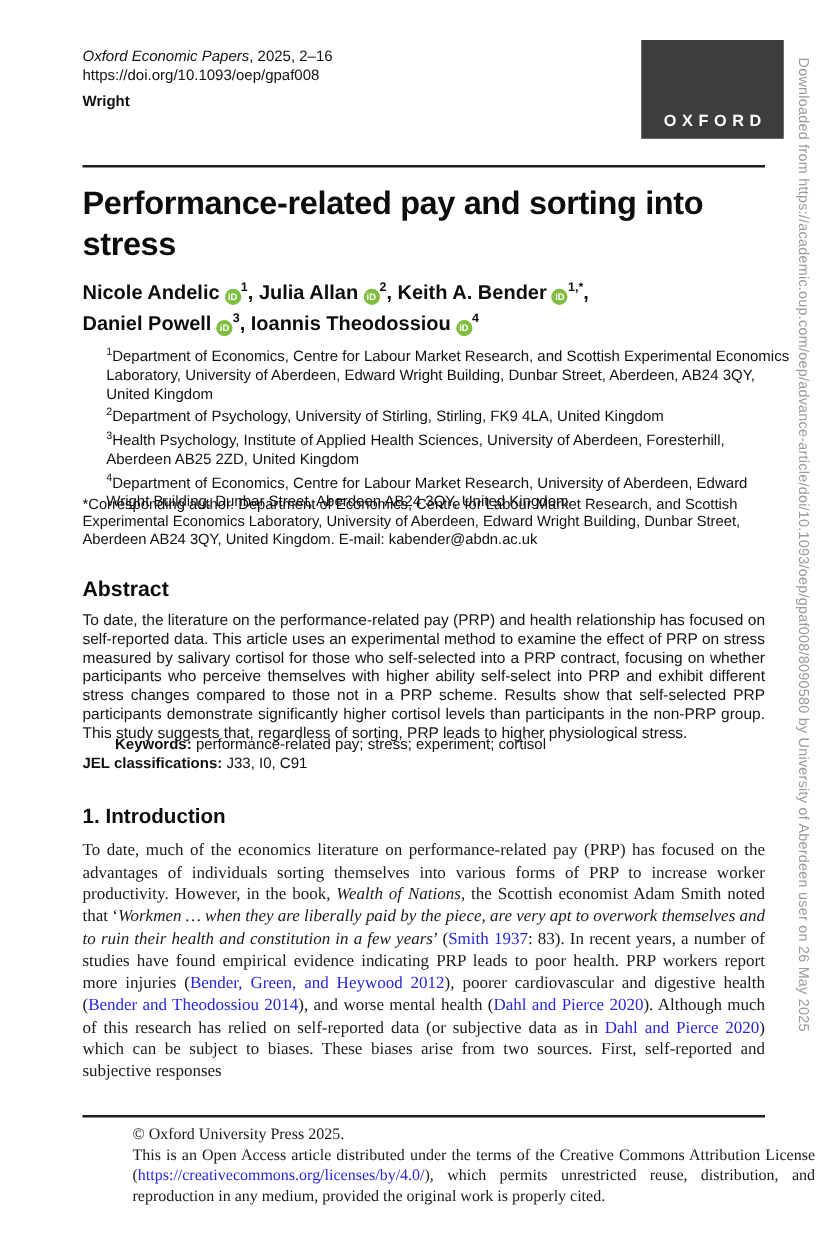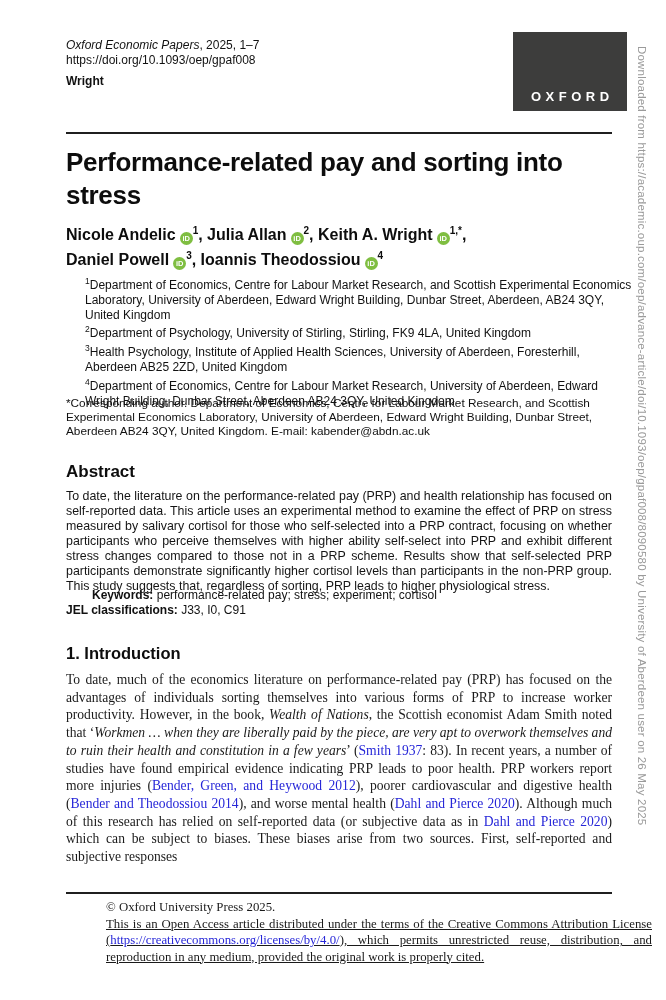--- a/index.html
+++ b/index.html
@@ -65,50 +65,50 @@
     font-family:"Liberation Serif",serif;font-size:13.6px;line-height:17.7px;
     text-align:justify;color:#1a1a1a;
   }
   .it{font-style:italic;}
   a.cite,a.footer-link{color:var(--link-blue);text-decoration:none;cursor:pointer;}
   
   .footer{
     position:absolute;left:66px;top:899px;width:546px;
     font-family:"Liberation Serif",serif;font-size:12.8px;line-height:16.5px;color:#1a1a1a;margin-left:40px;
   }
-  .footer .license{text-align:justify;text-decoration:underline;}
+  .footer .license{text-align:justify;}
   
   .watermark{
     position:absolute;top:46px;right:18px;height:930px;
     writing-mode:vertical-rl;
     font-size:11.5px;color:var(--watermark-gray);letter-spacing:0.2px;
     white-space:nowrap;
   }
 </style>
 </head>
 <body>
 
 <div class="page">
 
   <div class="header">
-    <div><span class="journal-italic">Oxford Economic Papers</span><span>, 2025, 1–7</span></div>
+    <div><span class="journal-italic">Oxford Economic Papers</span><span>, 2025, 2–16</span></div>
     <div>https://doi.org/10.1093/oep/gpaf008</div>
     <div class="article-type">Wright</div>
   </div>
 
   <div class="logo">
     <div class="logo-text">OXFORD</div>
   </div>
 
   <div class="rule rule-top"></div>
 
   <h1 class="title">Performance-related pay and sorting into stress</h1>
 
   <div class="authors">
-    <span><span>Nicole Andelic</span><span class="orcid-icon">iD</span><sup>1</sup><span>, </span></span><span><span>Julia Allan</span><span class="orcid-icon">iD</span><sup>2</sup><span>, </span></span><span><span>Keith A. Wright</span><span class="orcid-icon">iD</span><sup>1,*</sup><span>,</span></span><br>
+    <span><span>Nicole Andelic</span><span class="orcid-icon">iD</span><sup>1</sup><span>, </span></span><span><span>Julia Allan</span><span class="orcid-icon">iD</span><sup>2</sup><span>, </span></span><span><span>Keith A. Bender</span><span class="orcid-icon">iD</span><sup>1,*</sup><span>,</span></span><br>
     <span><span>Daniel Powell</span><span class="orcid-icon">iD</span><sup>3</sup><span>, </span></span><span><span>Ioannis Theodossiou</span><span class="orcid-icon">iD</span><sup>4</sup></span>
   </div>
 
   <div class="affils">
     <div><sup>1</sup><span>Department of Economics, Centre for Labour Market Research, and Scottish Experimental Economics Laboratory, University of Aberdeen, Edward Wright Building, Dunbar Street, Aberdeen, AB24 3QY, United Kingdom</span></div>
     <div><sup>2</sup><span>Department of Psychology, University of Stirling, Stirling, FK9 4LA, United Kingdom</span></div>
     <div><sup>3</sup><span>Health Psychology, Institute of Applied Health Sciences, University of Aberdeen, Foresterhill, Aberdeen AB25 2ZD, United Kingdom</span></div>
     <div><sup>4</sup><span>Department of Economics, Centre for Labour Market Research, University of Aberdeen, Edward Wright Building, Dunbar Street, Aberdeen AB24 3QY, United Kingdom</span></div>
   </div>
 

